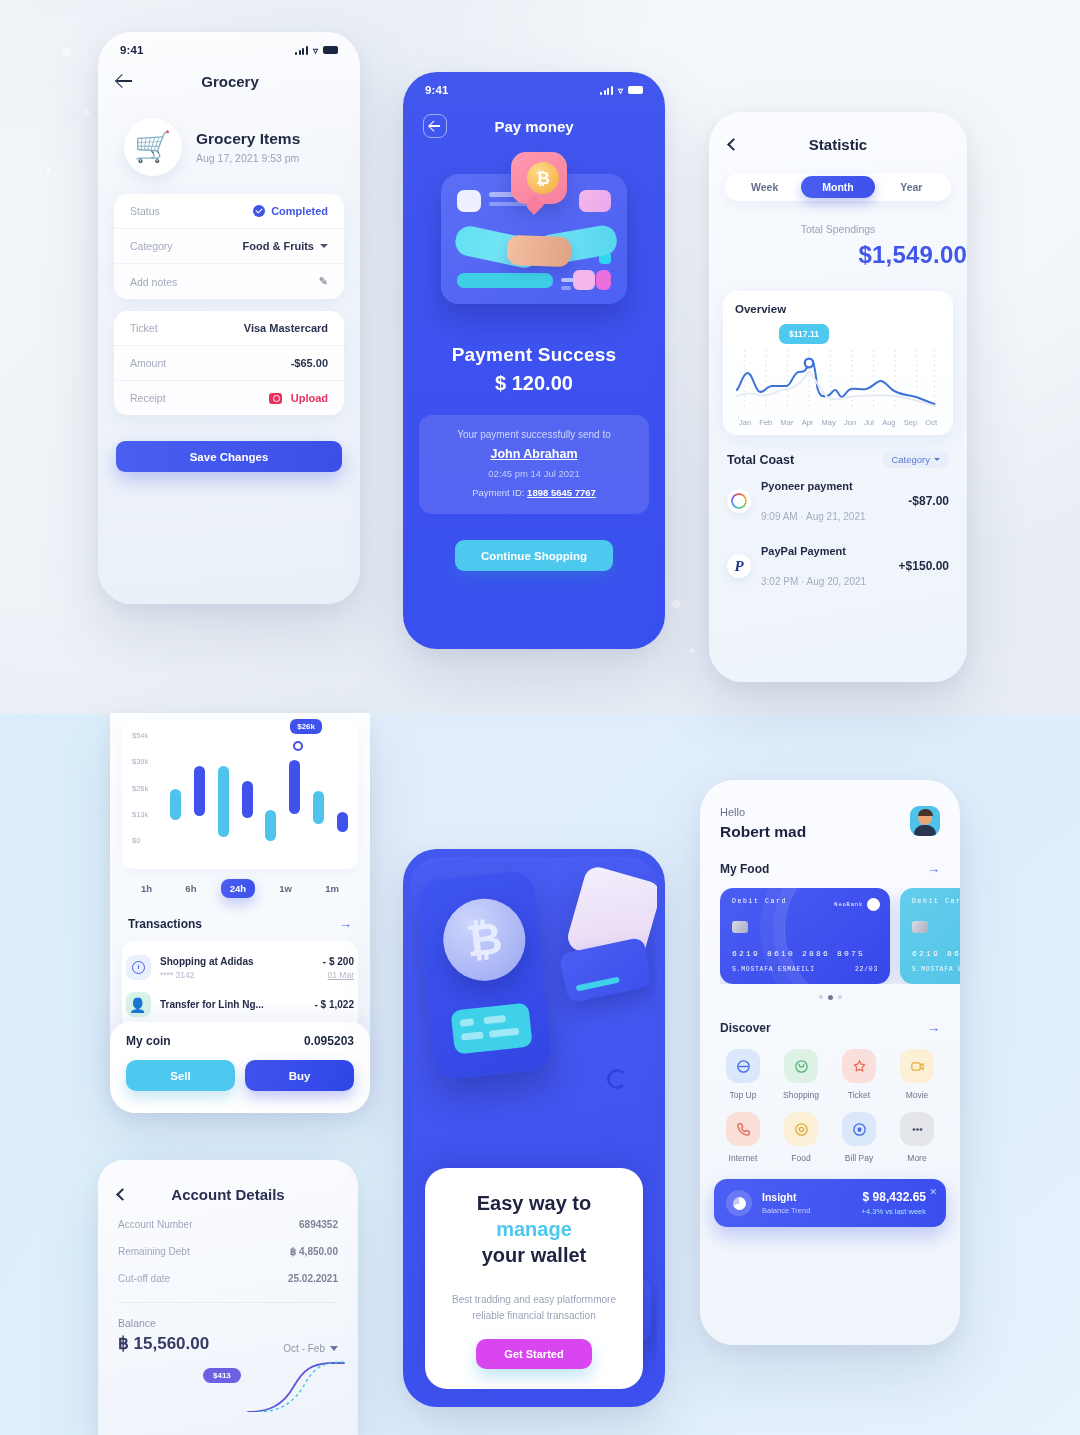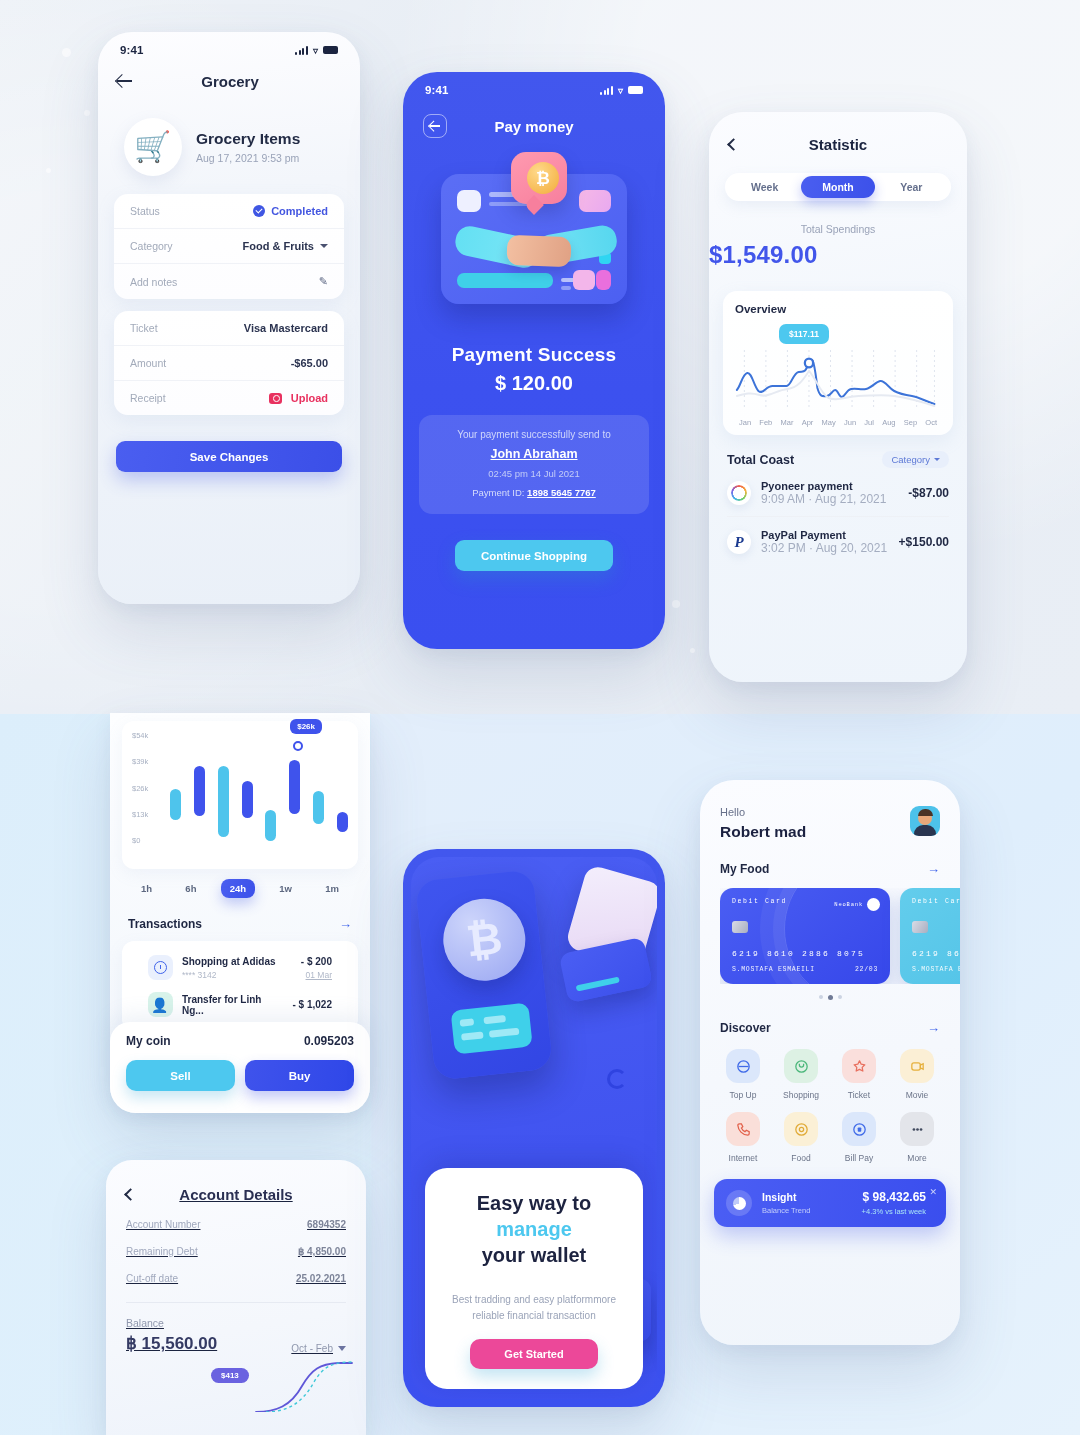--- a/index.html
+++ b/index.html
@@ -139,21 +139,21 @@
       background:linear-gradient(170deg,#fbfcff 0%,#f3f7fc 40%,#eef4fb 100%);color:#1b2440;}
   #p3 .hdr{display:flex;align-items:center;padding:24px 20px 0;}
   .chev{width:9px;height:9px;border-left:2px solid #222b45;border-bottom:2px solid #222b45;
         transform:rotate(45deg);cursor:pointer;}
   #p3 .ttl{flex:1;text-align:center;font-size:15px;font-weight:700;margin-left:-9px;}
   .seg{margin:20px 16px 0;height:28px;border-radius:14px;background:#fff;display:flex;align-items:center;
     box-shadow:0 5px 14px rgba(150,170,205,.14);padding:3px;}
   .seg .s{flex:1;text-align:center;font-size:10.5px;font-weight:700;color:#6a7governance;color:#646f8c;line-height:22px;cursor:pointer;border-radius:12px;}
   .seg .s.on{background:linear-gradient(100deg,#4a5ef0,#3c51ea);color:#fff;box-shadow:0 5px 12px rgba(62,85,230,.32);}
   .tsp{text-align:center;font-size:10.5px;color:#9aa3b8;margin-top:22px;}
-  .tamt{text-align:left;font-size:24px;font-weight:700;color:#4256ea;margin-top:6px;letter-spacing:.2px;}
+  .tamt{text-align:right;font-size:24px;font-weight:700;color:#4256ea;margin-top:6px;letter-spacing:.2px;}
   .ovcard{margin:22px 14px 0;background:linear-gradient(180deg,#ffffff,#fdfeff);border-radius:14px;
      box-shadow:0 6px 18px rgba(150,175,210,.14);padding:12px 12px 8px;}
   .ovt{font-size:11.5px;font-weight:700;color:#1f2743;}
   .tipbox{margin:9px 0 0 44px;width:50px;height:20px;border-radius:7px;background:#4dc8ef;color:#fff;
      display:flex;align-items:center;justify-content:center;font-size:8.5px;font-weight:700;}
   .chartwrap{position:relative;height:70px;margin-top:2px;}
   .chartwrap svg{display:block;width:100%;height:100%;}
   .months{display:flex;justify-content:space-between;padding:2px 4px 0;}
   .months span{font-size:7.5px;color:#9aa3b8;}
   .tcrow{display:flex;align-items:center;justify-content:space-between;margin:16px 18px 0;}
@@ -164,21 +164,21 @@
   .txrow{display:flex;align-items:center;gap:10px;margin:12px 18px 0;padding-bottom:10px;}
   .txrow.brd{border-bottom:1px solid #eef1f6;}
   .tavatar{width:24px;height:24px;border-radius:50%;flex:none;background:#fff;
      box-shadow:0 3px 8px rgba(150,170,205,.2);display:flex;align-items:center;justify-content:center;}
   .ringlogo{width:16px;height:16px;border-radius:50%;
      background:conic-gradient(#f25c4a,#f2b33a,#6fd06a,#3fb7e8,#7a63e8,#f25c4a);
      -webkit-mask:radial-gradient(circle,transparent 52%,#000 54%);mask:radial-gradient(circle,transparent 52%,#000 54%);}
   .ppl{font-size:15px;font-weight:700;color:#1b3a8f;font-family:"Liberation Serif",serif;}
   .txmid{flex:1;}
   .txn{font-size:11px;font-weight:700;color:#1f2743;}
-  .txd{font-size:12px;color:#a4adc0;margin-top:0;}
+  .txd{font-size:10px;color:#a4adc0;margin-top:19px;}
   .txv{font-size:12px;font-weight:700;color:#1f2743;}
 
   
   #p4{left:110px; top:713px; width:260px; height:400px;
       background:linear-gradient(180deg,#fdfeff 0%,#f6f9fd 60%,#f2f6fb 100%);
       border-radius:0 0 26px 26px; color:#1b2440;}
   .barchart{margin:8px 12px 0;background:#fff;border-radius:12px;padding:10px 8px 6px;
      box-shadow:0 5px 16px rgba(150,170,205,.10);position:relative;height:148px;}
   .bc-grid{position:absolute;left:10px;top:10px;bottom:24px;width:34px;display:flex;flex-direction:column;justify-content:space-between;}
   .bc-grid span{font-size:7.5px;color:#a7b0c2;}
@@ -188,21 +188,21 @@
   .bc-tip{position:absolute;top:-2px;right:36px;background:#3f53ec;color:#fff;font-size:8px;font-weight:700;
      border-radius:6px;padding:3px 7px;}
   .bc-dot{position:absolute;top:20px;right:55px;width:10px;height:10px;border-radius:50%;background:#fff;
      border:2.5px solid #3f53ec;}
   .ranges{display:flex;justify-content:space-between;margin:10px 22px 0;}
   .ranges .r{font-size:9.5px;font-weight:700;color:#5d6880;padding:4px 9px;border-radius:8px;cursor:pointer;}
   .ranges .r.on{background:linear-gradient(100deg,#4a5ef0,#3c51ea);color:#fff;box-shadow:0 6px 13px rgba(62,85,230,.3);}
   .trhead{display:flex;align-items:center;justify-content:space-between;margin:18px 18px 0;}
   .trhead .t{font-size:12px;font-weight:700;color:#1f2743;}
   .arrowr{color:#3f63ea;font-size:13px;cursor:pointer;}
-  .trcard{margin:10px 12px 0;background:#fff;border-radius:12px;padding:8px 24px;box-shadow:0 5px 16px rgba(150,170,205,.10);}
+  .trcard{margin:10px 12px 0;background:#fff;border-radius:12px;padding:8px 2px;box-shadow:0 5px 16px rgba(150,170,205,.10);}
   .trrow{display:flex;align-items:center;gap:9px;padding:6px 2px;}
   .tric{width:25px;height:25px;border-radius:8px;background:#eaf0fd;display:flex;align-items:center;justify-content:center;flex:none;}
   .tric.av{background:#d8f3ea;font-size:14px;}
   .clockic{width:13px;height:13px;border-radius:50%;border:1.6px solid #3f63ea;position:relative;}
   .clockic:after{content:"";position:absolute;left:5px;top:2.5px;width:1.3px;height:4.2px;background:#3f63ea;}
   .trmid{flex:1;}
   .trn{font-size:10px;font-weight:700;color:#1f2743;}
   .trs{font-size:8.5px;color:#b0b8c8;margin-top:3px;}
   .trr{text-align:right;}
   .trv{font-size:10px;font-weight:700;color:#1f2743;}
@@ -214,23 +214,23 @@
   .coinrow{display:flex;align-items:center;justify-content:space-between;}
   .coinrow .a{font-size:12px;font-weight:700;color:#1f2743;}
   .coinrow .b{font-size:12px;font-weight:700;color:#1f2743;}
   .coinbtns{display:flex;gap:10px;margin-top:12px;}
   .cb{flex:1;height:31px;border-radius:10px;display:flex;align-items:center;justify-content:center;
      font-size:11.5px;font-weight:700;color:#fff;cursor:pointer;}
   .cb.sell{background:#4dc8ef;box-shadow:0 7px 14px rgba(60,170,215,.28);}
   .cb.buy{background:linear-gradient(100deg,#3f53ec,#2f47e8);box-shadow:0 7px 14px rgba(55,75,230,.3);}
 
   
-  #p5{left:106px; top:1160px; width:260px; height:275px;
+  #p5{left:98px; top:1160px; width:260px; height:275px;
       background:linear-gradient(170deg,#fbfcff 0%,#f4f7fc 60%,#eef3fb 100%);
-      border-radius:26px 26px 0 0;color:#1b2440;text-decoration:underline;}
+      border-radius:26px 26px 0 0;color:#1b2440;}
   #p5 .hdr{display:flex;align-items:center;padding:26px 20px 0;}
   #p5 .ttl{flex:1;text-align:center;font-size:15px;font-weight:700;margin-left:-9px;color:#2a2f52;}
   .adrow{display:flex;align-items:center;justify-content:space-between;margin:16px 20px 0;}
   .adk{font-size:10px;color:#a0a8bd;}
   .adv{font-size:10px;color:#7d8499;font-weight:600;}
   .addiv{margin:18px 20px 0;height:1px;background:#e6eaf2;}
   .balk{margin:14px 20px 0;font-size:10.5px;color:#8f97ad;}
   .balrow{display:flex;align-items:flex-end;justify-content:space-between;margin:4px 20px 0;}
   .balv{font-size:17px;font-weight:700;color:#343a63;}
   .balsel{font-size:10px;color:#8f97ad;display:flex;align-items:center;gap:5px;cursor:pointer;}
@@ -274,21 +274,21 @@
   .buybtn{position:absolute;left:84px;bottom:46px;width:82px;height:26px;border-radius:13px;
     background:linear-gradient(100deg,#f2703a,#e8572c);color:#fff;font-size:12px;font-weight:700;
     display:flex;align-items:center;justify-content:center;box-shadow:0 8px 16px rgba(150,60,25,.3);}
   .cglyph{position:absolute;right:30px;top:212px;width:20px;height:20px;border-radius:50%;
     border:3px solid #2f43e0;border-right-color:transparent;}
   .sheet{position:absolute;left:14px;right:14px;bottom:10px;background:#fff;border-radius:22px;
      padding:22px 20px 20px;text-align:center;box-shadow:0 -8px 26px rgba(20,35,120,.18);}
   .sh-t{font-size:20px;font-weight:700;color:#1d2340;line-height:1.3;}
   .sh-t .hl{color:#4dc8ef;}
   .sh-s{font-size:10px;color:#9aa3b8;margin-top:24px;line-height:1.55;}
-  .sh-b{margin:16px auto 0;width:128px;height:30px;border-radius:10px;background:#ec4899;color:#fff;
+  .sh-b{margin:16px auto 0;width:116px;height:30px;border-radius:10px;background:#d946ef;color:#fff;
      font-size:11px;font-weight:700;display:flex;align-items:center;justify-content:center;
      box-shadow:0 8px 16px rgba(60,170,215,.3);cursor:pointer;}
 
   
   #p7{left:700px; top:780px; width:260px; height:565px;
       background:linear-gradient(170deg,#fbfcff 0%,#f5f8fd 50%,#f0f5fb 100%);color:#1b2440;}
   .greet{display:flex;align-items:flex-start;justify-content:space-between;padding:26px 20px 0;}
   .g1{font-size:11px;color:#67708a;}
   .g2{font-size:15.5px;font-weight:700;color:#1b2140;margin-top:5px;}
   .avatar{width:30px;height:30px;border-radius:9px;background:#4dc2ea;display:flex;align-items:flex-end;justify-content:center;

